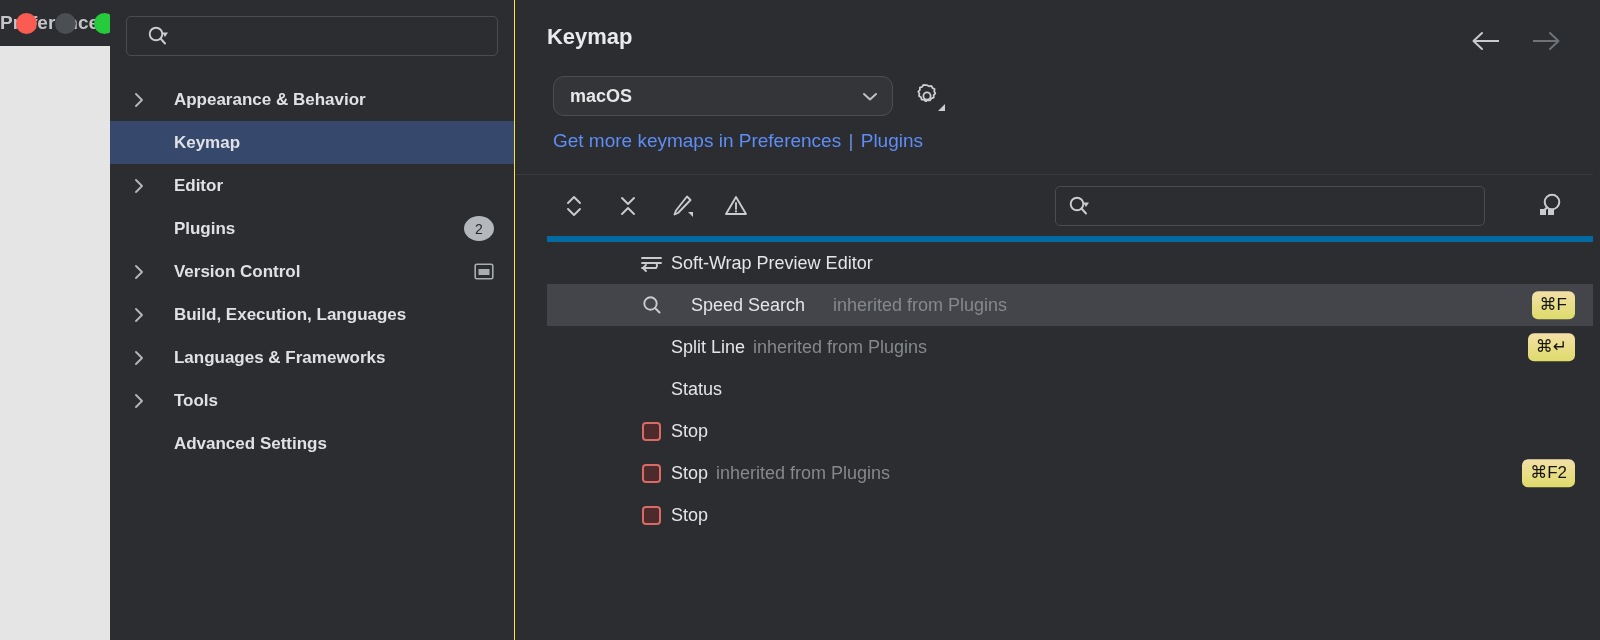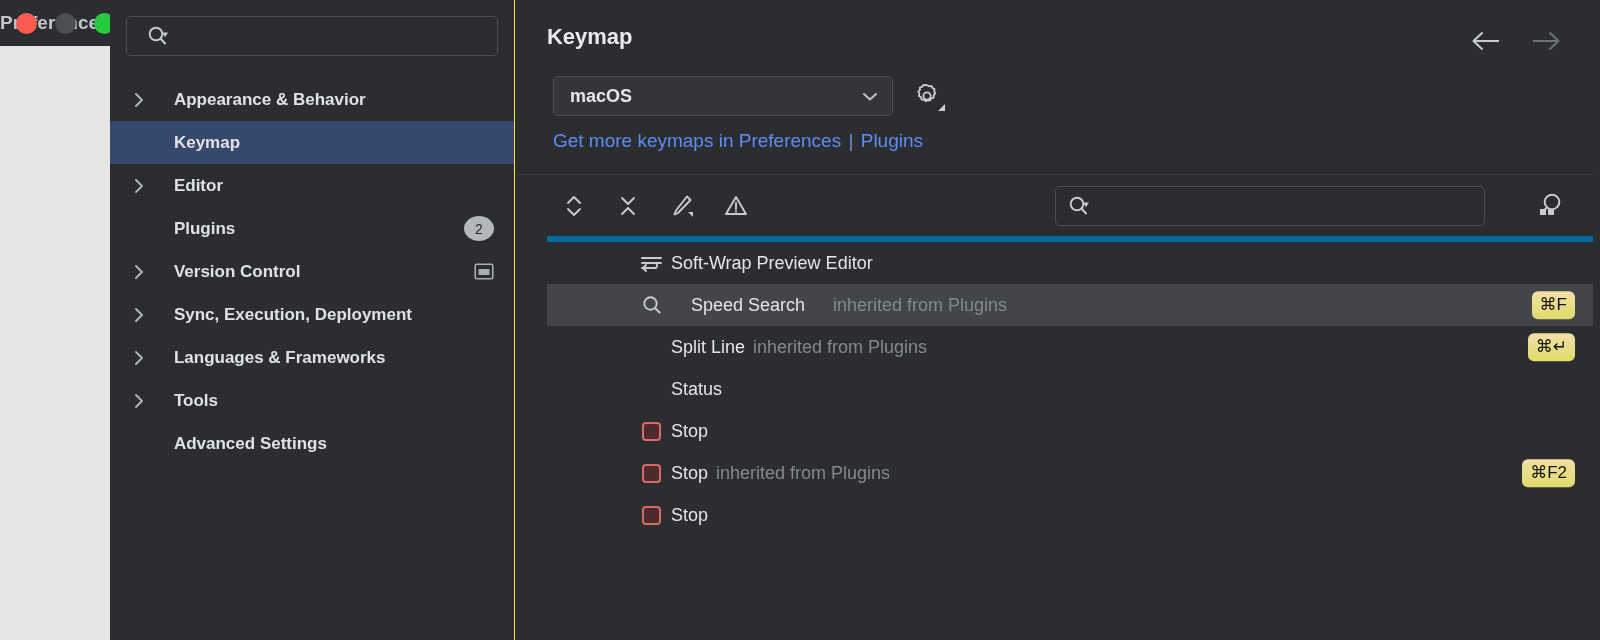--- a/index.html
+++ b/index.html
@@ -102,21 +102,21 @@
   .nav-arrows { margin-left: auto; display: flex; gap: 26px; padding-top: 6px; }
 
   .keymap-row {
     padding: 24px 0 0 38px;
     display: flex; align-items: center; gap: 20px;
   }
   .combo {
     width: 340px; height: 40px;
     background: #333539;
     border: 1px solid #4c4e52;
-    border-radius: 5px;
+    border-radius: 11px;
     display: flex; align-items: center;
     padding: 0 12px 0 16px;
     color: #e6e7e9; font-size: 18px; font-weight: bold;
   }
   .combo .cval { flex: 1; }
   .gear-btn { position: relative; width: 28px; height: 28px; }
   .gear-tri {
     position: absolute; right: -4px; bottom: -1px;
     width: 0; height: 0;
     border-left: 7px solid transparent;
@@ -272,21 +272,21 @@
                 </svg>
               </span>
             </span>
           </div>
           <div class="side-item">
             <span class="chev">
               <svg width="14" height="18" viewBox="0 0 14 18">
                 <polyline points="4,3 10,9 4,15" fill="none" stroke="#b3b6ba" stroke-width="1.9" stroke-linecap="round" stroke-linejoin="round"></polyline>
               </svg>
             </span>
-            <span class="side-label">Sync, Execution, Deployment</span>
+            <span class="side-label">Build, Execution, Languages</span>
           </div>
           <div class="side-item">
             <span class="chev">
               <svg width="14" height="18" viewBox="0 0 14 18">
                 <polyline points="4,3 10,9 4,15" fill="none" stroke="#b3b6ba" stroke-width="1.9" stroke-linecap="round" stroke-linejoin="round"></polyline>
               </svg>
             </span>
             <span class="side-label">Languages &amp; Frameworks</span>
           </div>
           <div class="side-item">

